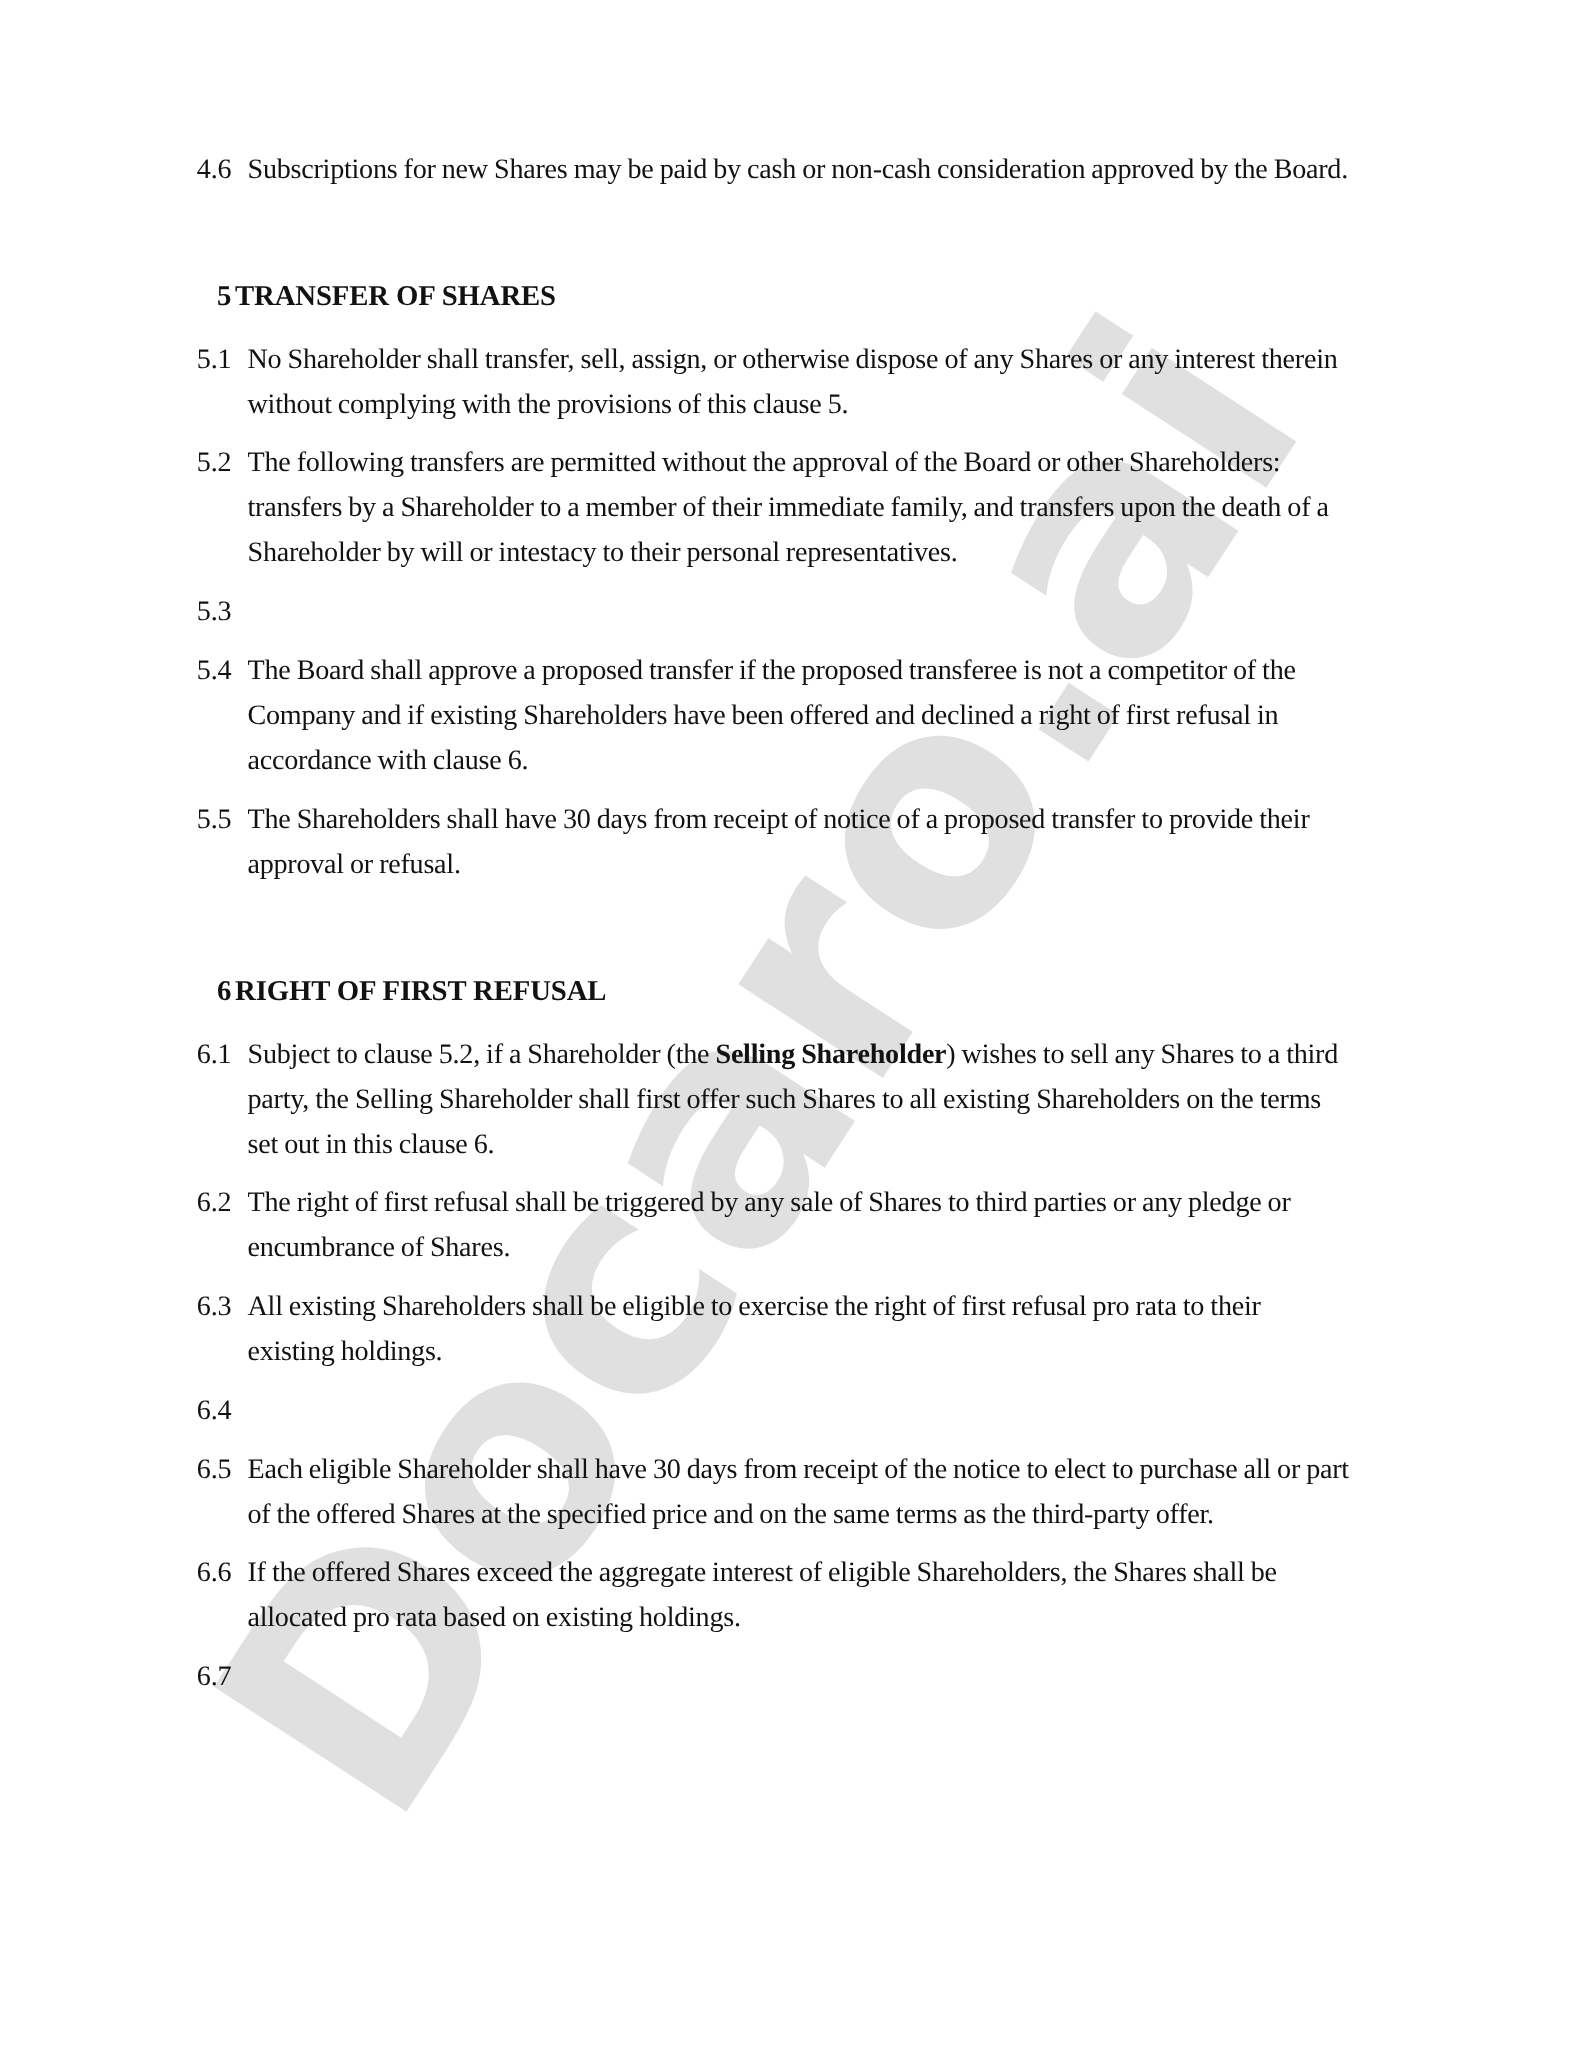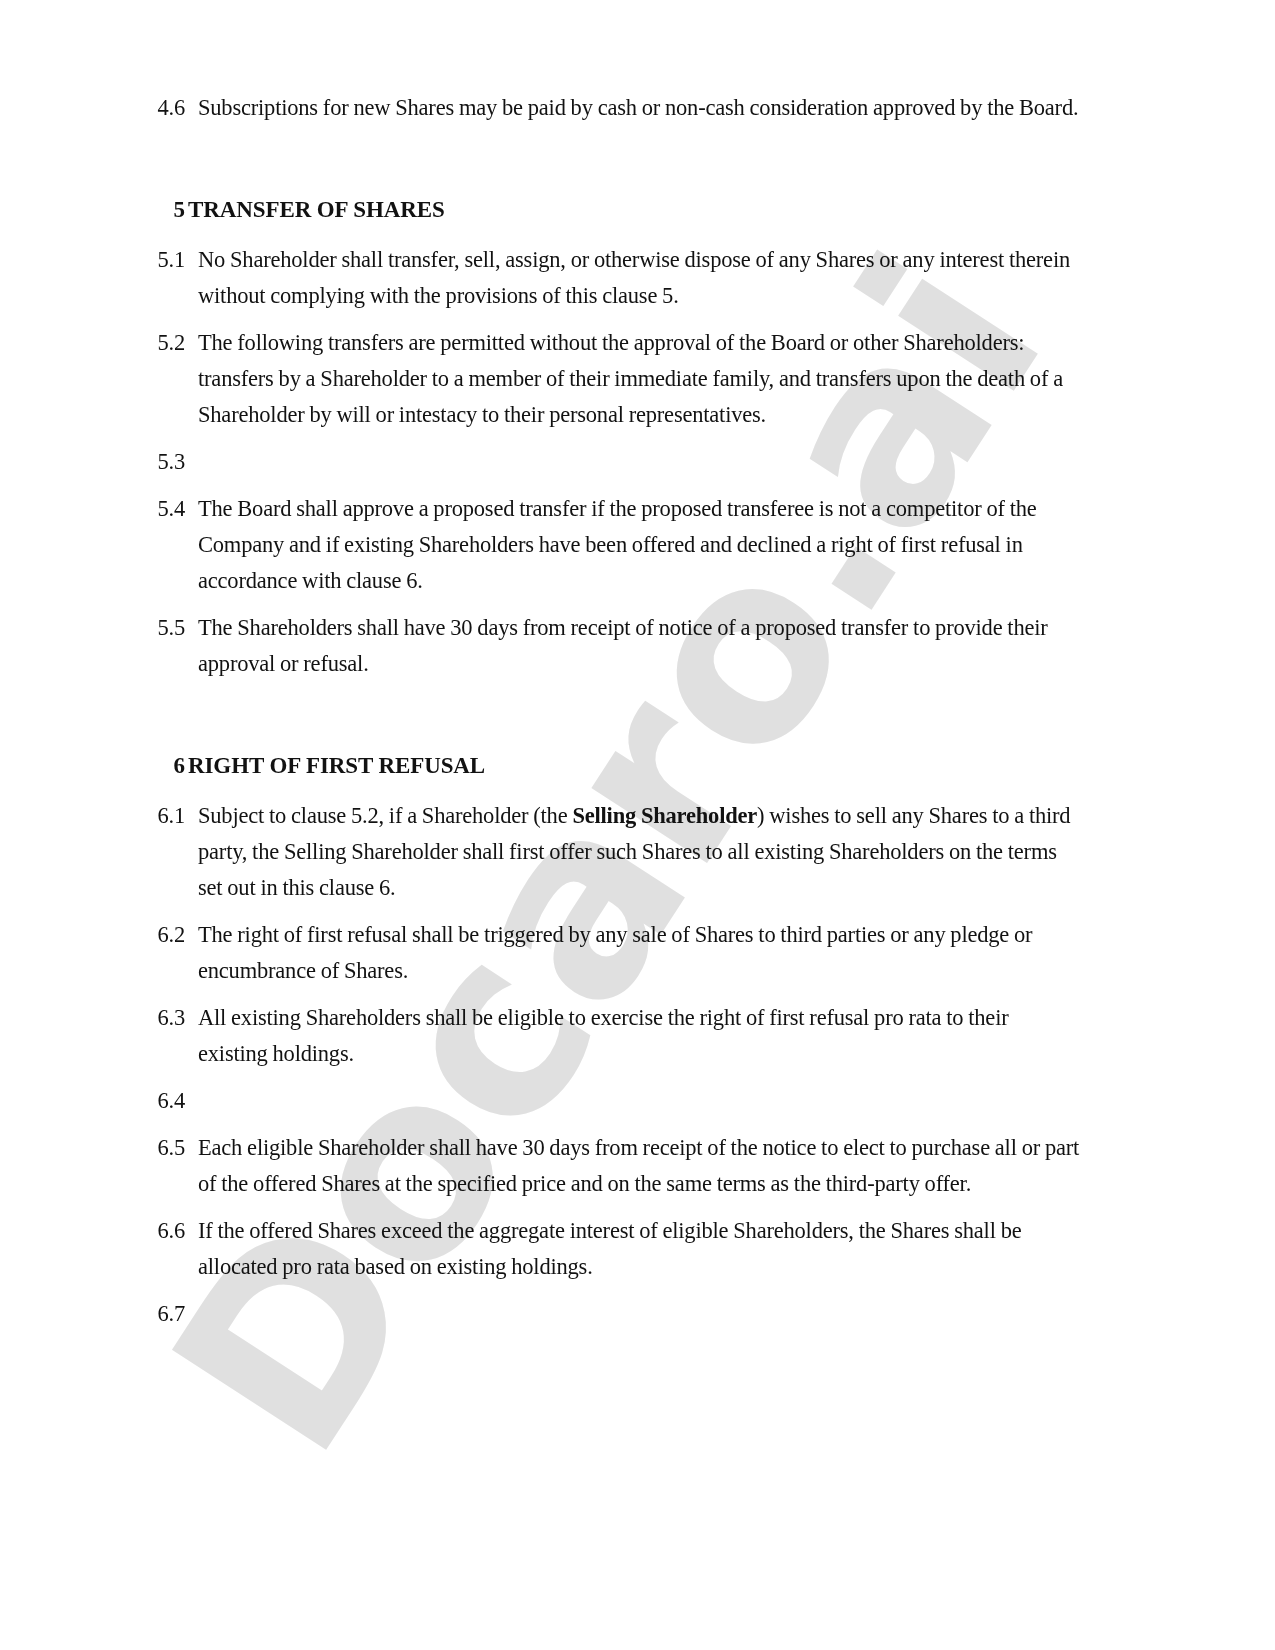--- a/index.html
+++ b/index.html
@@ -29,21 +29,21 @@
     white-space: nowrap;
     z-index: 0;
     user-select: none;
   }
   .content {
     position: absolute;
     left: 0;
     top: 0;
     width: 100%;
     box-sizing: border-box;
-    padding: 90px 0 0 145px;
+    padding: 117px 0 0 145px;
     z-index: 1;
   }
   .clause {
     display: flex;
     align-items: flex-start;
     font-size: 22.5px;
     line-height: 36px;
     letter-spacing: -0.2px;
     word-spacing: -0.5px;
     margin: 0 0 11px 0;

